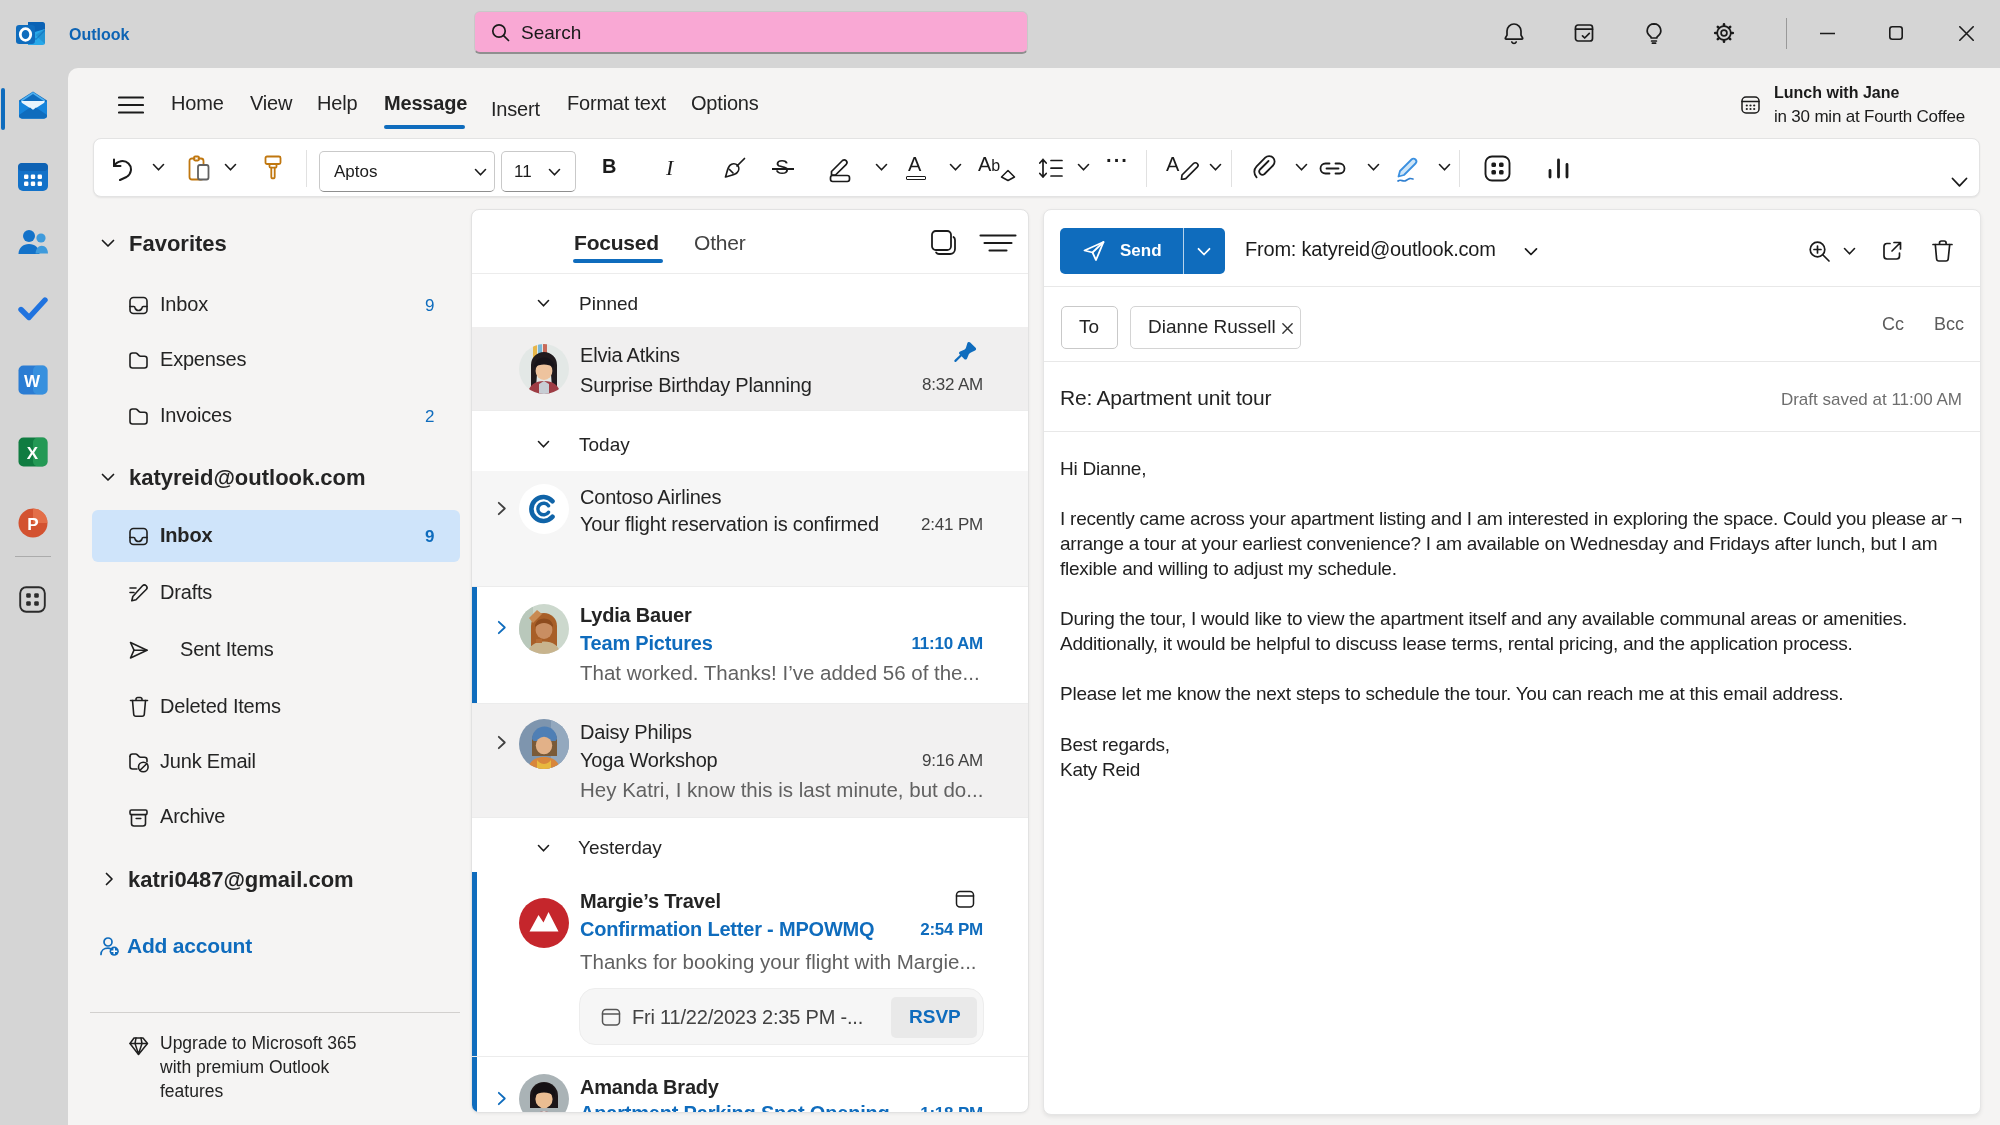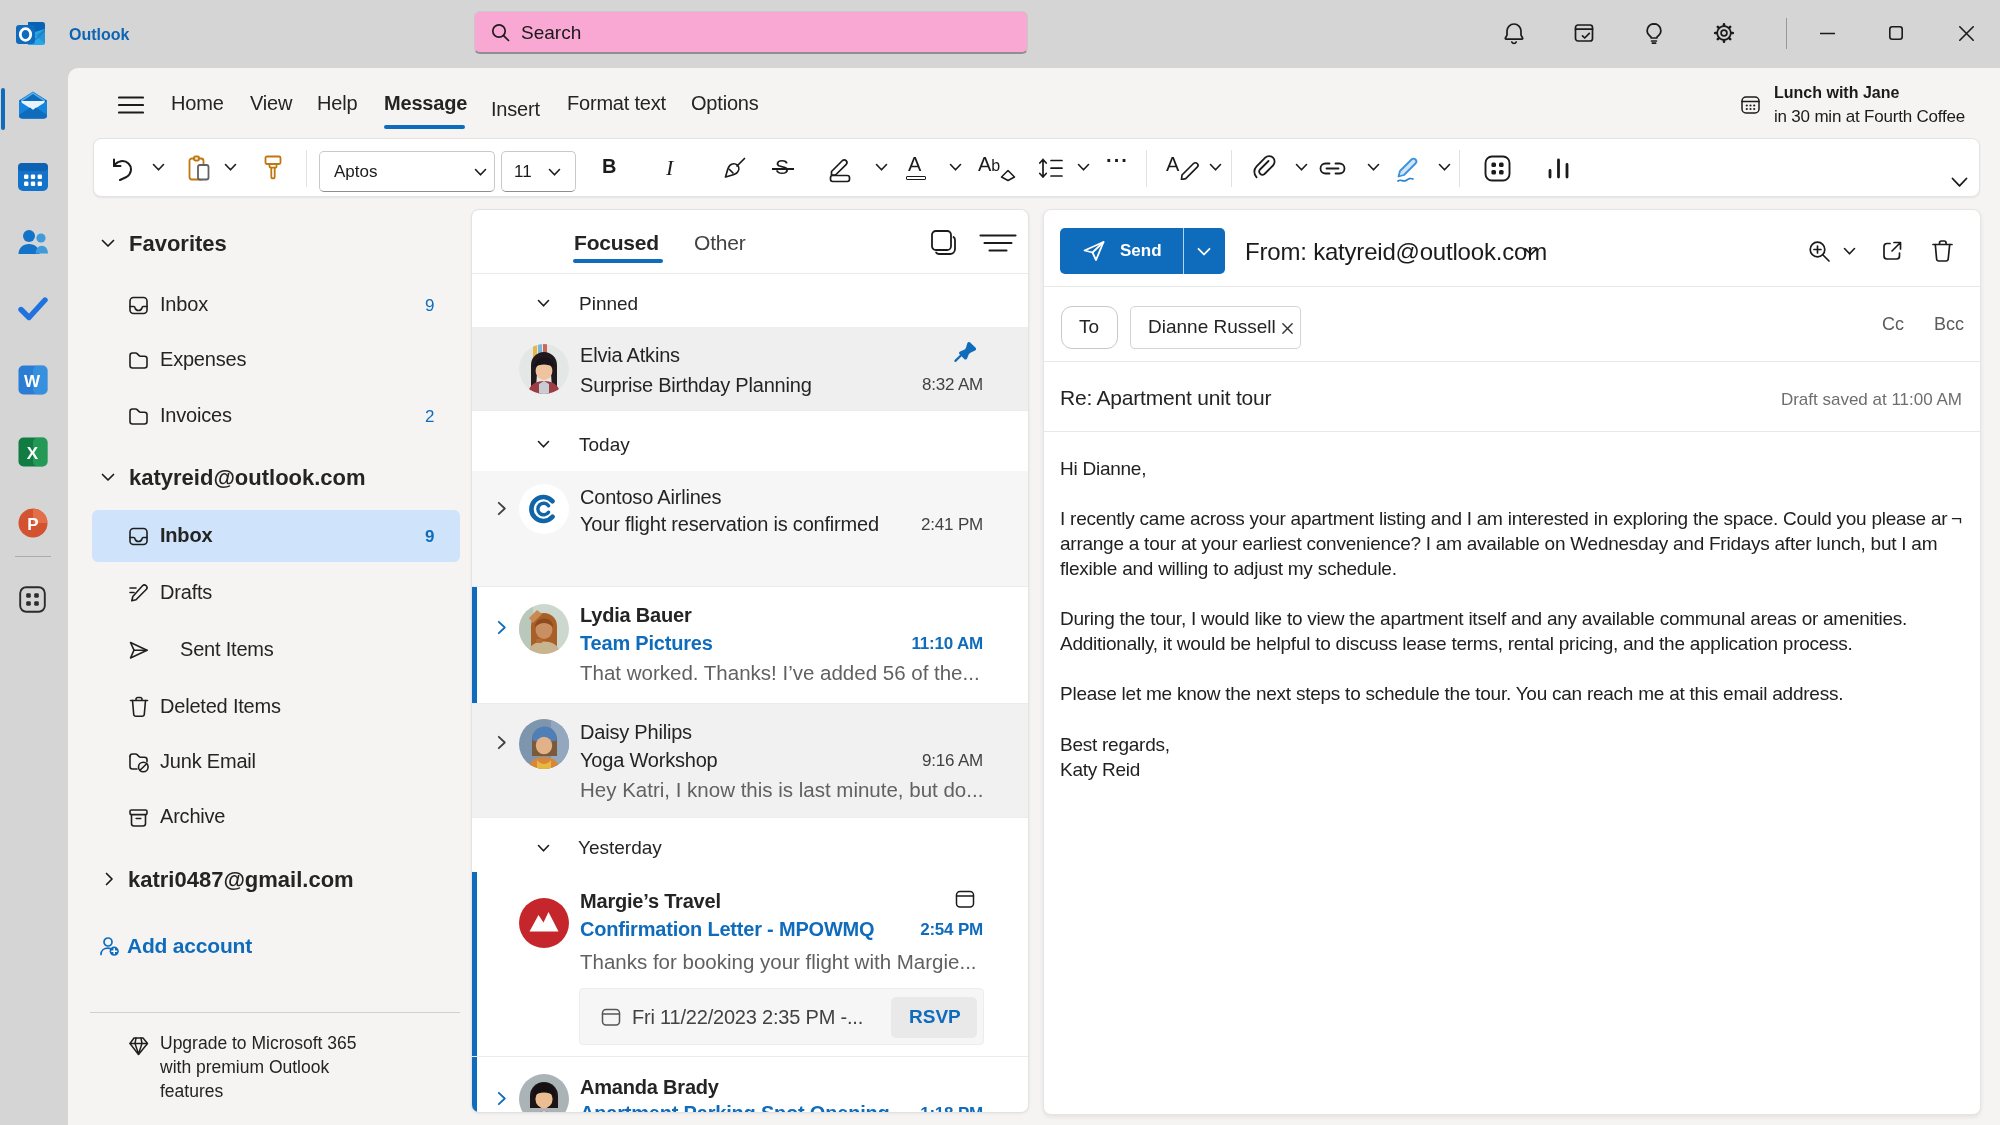--- a/index.html
+++ b/index.html
@@ -546,21 +546,21 @@
       <path d="M10.5 33.5 L19.5 17 L24.5 24.5 L29.5 14 L39.5 33.5 Z" fill="#fff"></path>
     </svg>
     <div class="mname bold" style="top:18px;">Margie’s Travel</div>
     <svg class="abs" style="left:483px; top:17px;" width="20" height="20" viewBox="0 0 20 20" fill="none" stroke="#1b1b1b" stroke-width="1.5" stroke-linecap="round" stroke-linejoin="round">
       <rect x="1.5" y="2.5" width="17" height="15.5" rx="3.5"></rect>
         <path d="M1.5 7 h17"></path>
     </svg>
     <div class="msubj blue bold" style="top:46px;">Confirmation Letter - MPOWMQ</div>
     <div class="mtime blue bold" style="top:48px;">2:54 PM</div>
     <div class="mprev" style="top:78px;">Thanks for booking your flight with Margie...</div>
-    <div style="position:absolute; left:107px; top:116px; width:405px; height:57px; background:#f6f6f6; border:1px solid #ededed; border-radius:4px;">
+    <div style="position:absolute; left:107px; top:116px; width:405px; height:57px; background:#f6f6f6; border:1px solid #ededed; border-radius:16px;">
       <svg class="abs" style="left:21px; top:18px;" width="20" height="20" viewBox="0 0 20 20" fill="none" stroke="#555" stroke-width="1.5" stroke-linecap="round" stroke-linejoin="round">
         <rect x="1.5" y="2.5" width="17" height="15.5" rx="3.5"></rect>
           <path d="M1.5 7 h17"></path>
       </svg>
       <span style="position:absolute; left:52px; top:17px; font-size:20px; color:#424242; white-space:nowrap; letter-spacing:-0.2px;">Fri 11/22/2023 2:35 PM -...</span>
       <div style="position:absolute; left:311px; top:8px; width:86px; height:41px; background:#e9e9e9; border-radius:5px;">
         <span style="position:absolute; left:18px; top:9px; font-size:19px; font-weight:bold; color:#0f6cbd;">RSVP</span>
       </div>
     </div>
   </div>
@@ -597,21 +597,21 @@
     <div class="sdiv"></div>
     <svg class="abs" style="left:22px; top:12px;" width="24" height="22" viewBox="0 0 24 22" fill="none" stroke="#fff" stroke-width="1.8" stroke-linecap="round" stroke-linejoin="round">
       <path d="M2.5 10.5 L21.5 2 L14 20 L10.5 12.5 Z"></path>
         <path d="M10.5 12.5 L21.5 2"></path>
     </svg>
     <div class="stxt">Send</div>
     <svg class="abs" style="left:137px; top:19px;" width="14" height="10" viewBox="0 0 14 10" fill="none" stroke="#fff" stroke-width="1.8" stroke-linecap="round" stroke-linejoin="round">
         <path d="M1.5 1.8 L7 7.5 L12.5 1.8"></path>
       </svg>
   </div>
-  <div class="R" style="left:201px; top:28px; font-size:24px; color:#1b1b1b; letter-spacing:-0.2px;">From: katyreid@outlook.com</div>
+  <div class="R" style="left:201px; top:28px; font-size:20px; color:#1b1b1b; letter-spacing:-0.2px;">From: katyreid@outlook.com</div>
   <svg class="abs" style="left:480px; top:37px;" width="14" height="10" viewBox="0 0 14 10" fill="none" stroke="#1b1b1b" stroke-width="1.7" stroke-linecap="round" stroke-linejoin="round">
       <path d="M1.5 1.8 L7 7.5 L12.5 1.8"></path>
     </svg>
   <svg class="abs" style="left:763px; top:29px;" width="25" height="25" viewBox="0 0 25 25" fill="none" stroke="#1b1b1b" stroke-width="1.7" stroke-linecap="round">
     <circle cx="10.5" cy="10.5" r="7.3"></circle>
       <path d="M16 16 L22 22"></path>
       <path d="M7 10.5 h7 M10.5 7 v7"></path>
   </svg>
   <svg class="abs" style="left:799px; top:37px;" width="13" height="9" viewBox="0 0 13 9" fill="none" stroke="#1b1b1b" stroke-width="1.6" stroke-linecap="round" stroke-linejoin="round">
       <path d="M1.5 1.5 L6.5 6.8 L11.5 1.5"></path>
@@ -619,21 +619,21 @@
   <svg class="abs" style="left:836px; top:29px;" width="24" height="24" viewBox="0 0 24 24" fill="none" stroke="#1b1b1b" stroke-width="1.7" stroke-linecap="round" stroke-linejoin="round">
     <path d="M10 4.5 H7 a3 3 0 0 0 -3 3 V17 a3 3 0 0 0 3 3 h9.5 a3 3 0 0 0 3 -3 v-3"></path>
     <path d="M14 3.5 h6.5 V10 M20 4 l-8 8"></path>
   </svg>
   <svg class="abs" style="left:887px; top:29px;" width="23" height="24" viewBox="0 0 23 24" fill="none" stroke="#1b1b1b" stroke-width="1.7" stroke-linecap="round" stroke-linejoin="round">
     <path d="M2 5.5 h19 M8.5 5.5 V4 a2 2 0 0 1 2 -2 h2.6 a2 2 0 0 1 2 2 v1.5"></path>
     <path d="M4.3 5.5 l1.3 14.5 a2.3 2.3 0 0 0 2.3 2 h7 a2.3 2.3 0 0 0 2.3 -2 L18.7 5.5"></path>
   </svg>
   <div class="rsep" style="top:76px;"></div>
 
-  <div class="R" style="left:17px; top:96px; width:57px; height:43px; border:1px solid #c9c9c9; border-radius:11px;">
+  <div class="R" style="left:17px; top:96px; width:57px; height:43px; border:1px solid #c9c9c9; border-radius:5px;">
     <span style="position:absolute; left:17px; top:9px; font-size:19px; color:#242424;">To</span>
   </div>
   <div class="R" style="left:86px; top:96px; width:171px; height:43px; border:1px solid #d4d4d4; border-radius:5px;">
     <span style="position:absolute; left:17px; top:9px; font-size:19px; color:#242424;">Dianne Russell</span>
     <svg class="abs" style="left:150px; top:15px;" width="13" height="13" viewBox="0 0 14 14" stroke="#333" stroke-width="1.5" stroke-linecap="round">
         <path d="M2 2 L12 12 M12 2 L2 12"></path>
       </svg>
   </div>
   <div class="R" style="left:838px; top:104px; font-size:18px; color:#5c5c5c;">Cc</div>
   <div class="R" style="left:890px; top:104px; font-size:18px; color:#5c5c5c;">Bcc</div>

